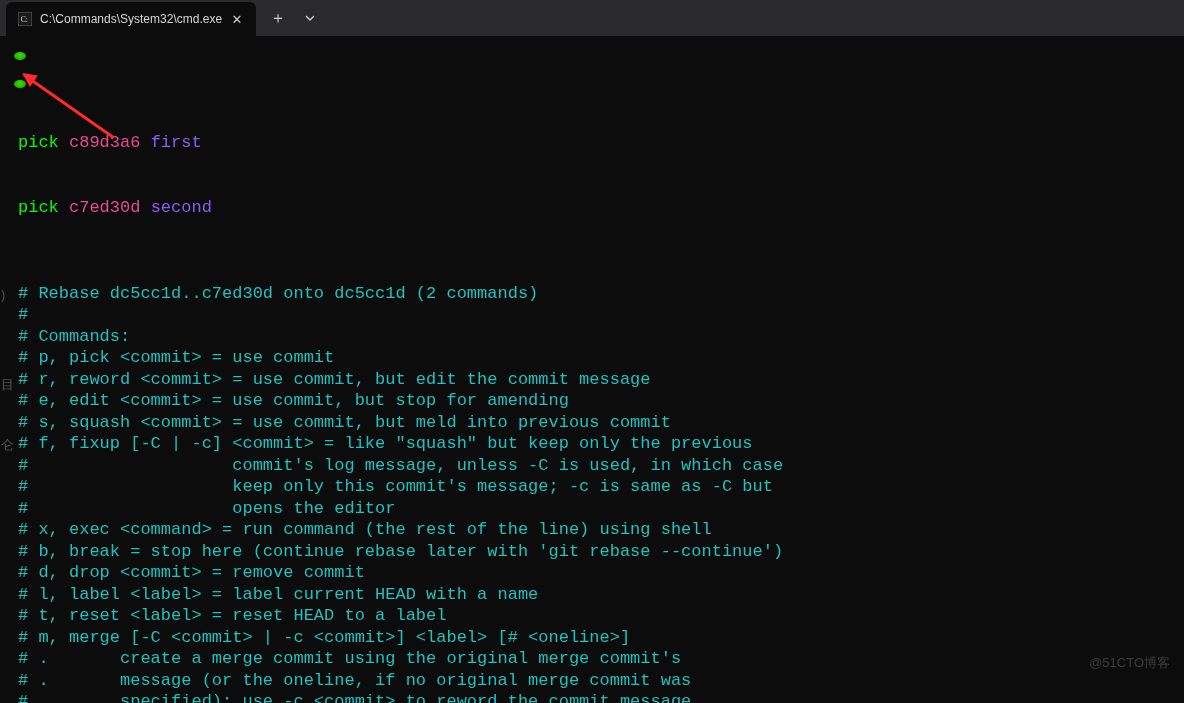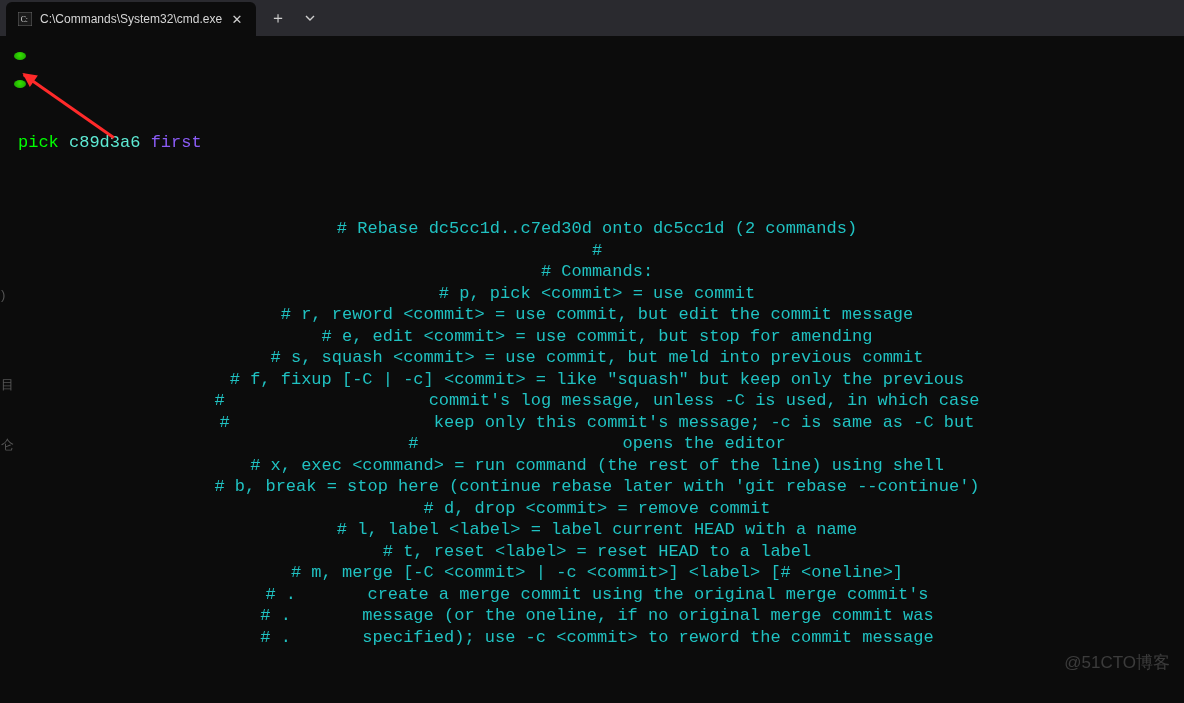--- a/index.html
+++ b/index.html
@@ -68,30 +68,30 @@
     background: #0c0c0c;
     padding: 10px 8px 4px 18px;
     font-size: 17px;
     line-height: 21.5px;
     color: #20c2c2;
     white-space: pre;
     position: relative;
     overflow: hidden;
   }
   .pick-line { color: #00ff00; }
-  .hash { color: #5eead4; margin-top: 36px; }
+  .hash { color: #ec4899; margin-top: 36px; }
   .msg  { color: #8b5cf6; }
-  .comment { color: #20c2c2; text-align: center; }
+  .comment { color: #20c2c2; }
   .watermark {
     position: absolute;
     right: 14px;
     bottom: 30px;
     color: rgba(200,200,200,0.25);
     font-family: "Segoe UI", Arial, sans-serif;
-    font-size: 17px;
+    font-size: 13px;
   }
   
   .marker {
     position: absolute;
     width: 12px; height: 8px;
     background: radial-gradient(circle at 50% 40%, #36e000 0%, #1aa500 90%);
     border-radius: 50%;
   }
   .arrow {
     position: absolute;
@@ -146,20 +146,21 @@
         <svg width="12" height="12" viewBox="0 0 12 12">
             <path d="M2 4 L6 8 L10 4" stroke="#cfcfcf" stroke-width="1.4" fill="none"></path>
           </svg>
       </span>
     </div>
   </div>
 
   <div class="terminal">
     <div>
       <div class="pick-line"><span>pick</span> <span class="hash">c89d3a6</span> <span class="msg">first</span></div>
+      <div class="pick-line"><span>pick</span> <span class="hash">c7ed30d</span> <span class="msg">second</span></div>
       <div id="body-lines"><div class="comment">&nbsp;</div><div class="comment"># Rebase dc5cc1d..c7ed30d onto dc5cc1d (2 commands)</div><div class="comment">#</div><div class="comment"># Commands:</div><div class="comment"># p, pick &lt;commit&gt; = use commit</div><div class="comment"># r, reword &lt;commit&gt; = use commit, but edit the commit message</div><div class="comment"># e, edit &lt;commit&gt; = use commit, but stop for amending</div><div class="comment"># s, squash &lt;commit&gt; = use commit, but meld into previous commit</div><div class="comment"># f, fixup [-C | -c] &lt;commit&gt; = like "squash" but keep only the previous</div><div class="comment">#                    commit's log message, unless -C is used, in which case</div><div class="comment">#                    keep only this commit's message; -c is same as -C but</div><div class="comment">#                    opens the editor</div><div class="comment"># x, exec &lt;command&gt; = run command (the rest of the line) using shell</div><div class="comment"># b, break = stop here (continue rebase later with 'git rebase --continue')</div><div class="comment"># d, drop &lt;commit&gt; = remove commit</div><div class="comment"># l, label &lt;label&gt; = label current HEAD with a name</div><div class="comment"># t, reset &lt;label&gt; = reset HEAD to a label</div><div class="comment"># m, merge [-C &lt;commit&gt; | -c &lt;commit&gt;] &lt;label&gt; [# &lt;oneline&gt;]</div><div class="comment"># .       create a merge commit using the original merge commit's</div><div class="comment"># .       message (or the oneline, if no original merge commit was</div><div class="comment"># .       specified); use -c &lt;commit&gt; to reword the commit message</div></div>
       
       
     </div>
 
     <div class="watermark">@51CTO博客</div>
   </div>
 
   <div class="marker" style="left:14px; top:52px;"></div>
   <div class="marker" style="left:14px; top:80px;"></div>

